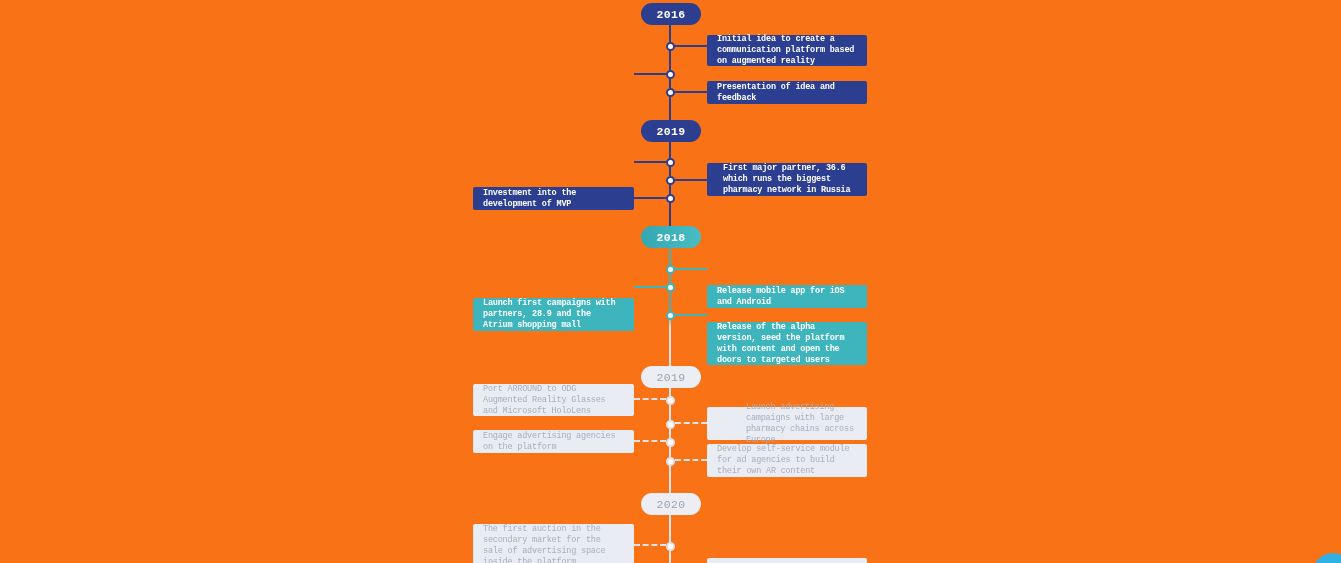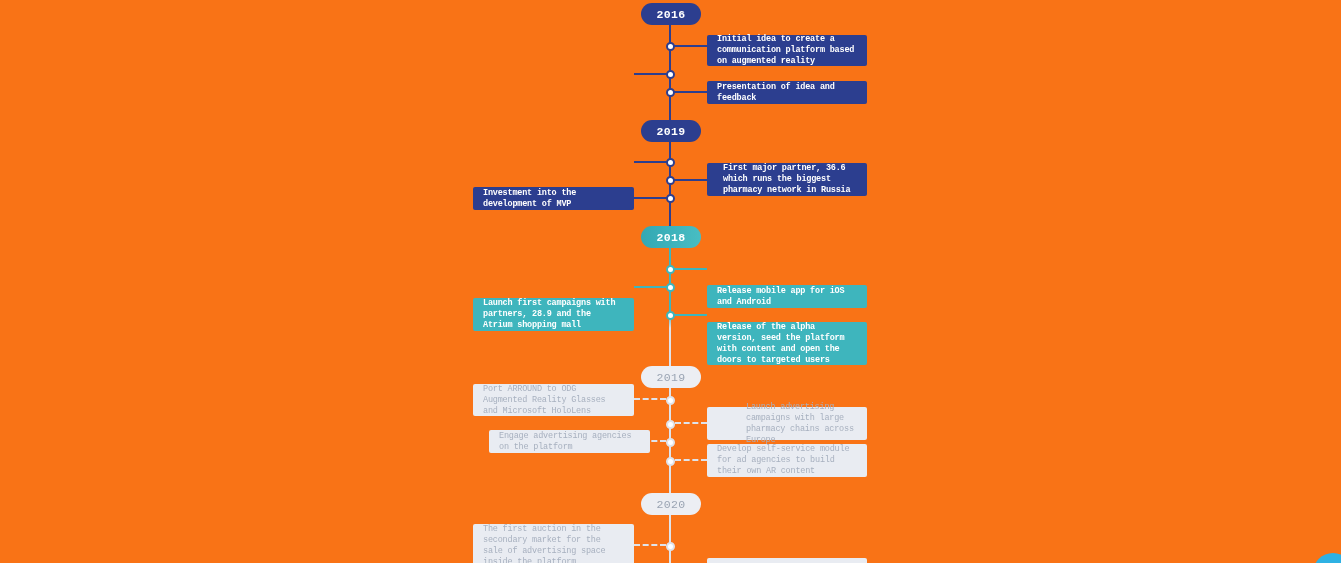--- a/index.html
+++ b/index.html
@@ -98,21 +98,21 @@
   <div class="conn dash" style="left:634px;top:398px;width:32px;"></div>
   <div class="dot gray" style="left:665.5px;top:395.5px;"></div>
   <div class="box gray" style="left:473px;top:384px;width:161px;height:32px;">Port ARROUND to ODG Augmented Reality Glasses and Microsoft HoloLens</div>
 
   <div class="conn dash" style="left:675px;top:422px;width:32px;"></div>
   <div class="dot gray" style="left:665.5px;top:419.5px;"></div>
   <div class="box gray" style="left:707px;top:407px;width:160px;height:33px;padding-left:39px;">Launch advertising campaigns with large pharmacy chains across Europe</div>
 
   <div class="conn dash" style="left:634px;top:440px;width:32px;"></div>
   <div class="dot gray" style="left:665.5px;top:437.5px;"></div>
-  <div class="box gray" style="left:473px;top:430px;width:161px;height:23px;margin-left:16px;">Engage advertising agencies on the platform</div>
+  <div class="box gray" style="left:473px;top:430px;width:161px;height:23px;">Engage advertising agencies on the platform</div>
 
   <div class="conn dash" style="left:675px;top:459px;width:32px;"></div>
   <div class="dot gray" style="left:665.5px;top:456.5px;"></div>
   <div class="box gray" style="left:707px;top:444px;width:160px;height:33px;">Develop self-service module for ad agencies to build their own AR content</div>
 
   <div class="badge gray" style="top:493px;">2020</div>
 
   <div class="conn dash" style="left:634px;top:544px;width:32px;"></div>
   <div class="dot gray" style="left:665.5px;top:541.5px;"></div>
   <div class="box gray" style="left:473px;top:524px;width:161px;height:43px;">The first auction in the secondary market for the sale of advertising space inside the platform</div>

